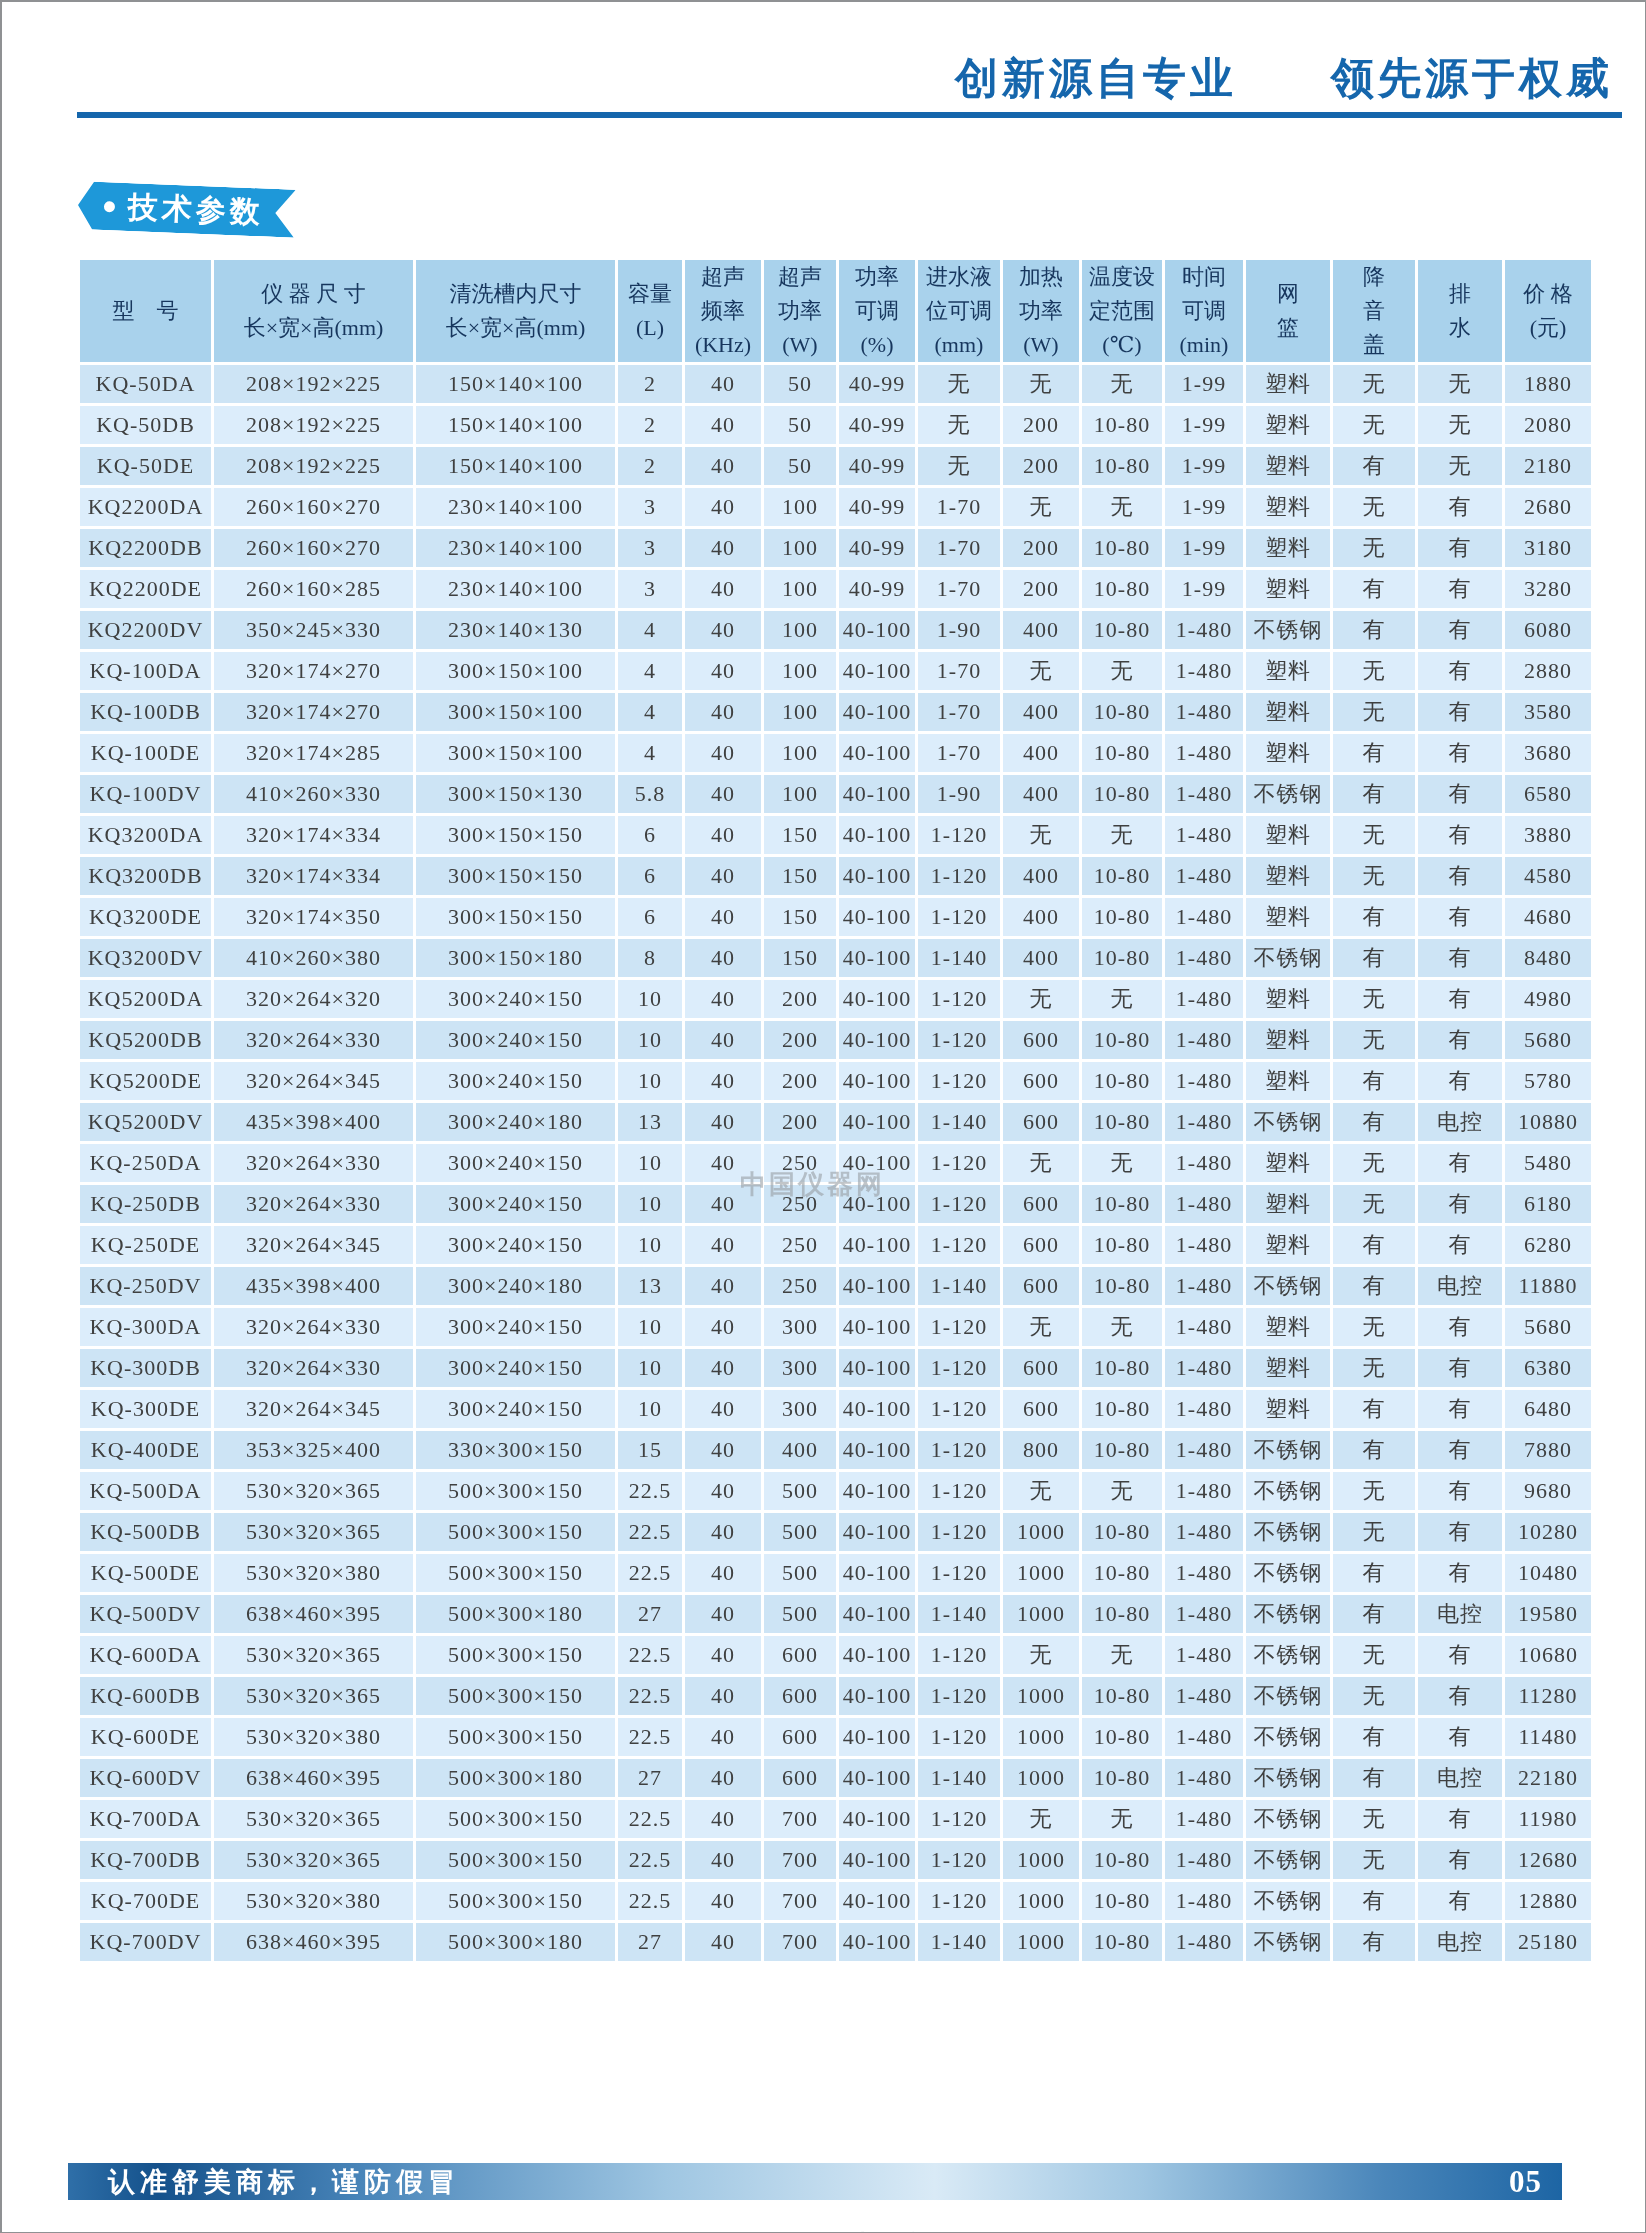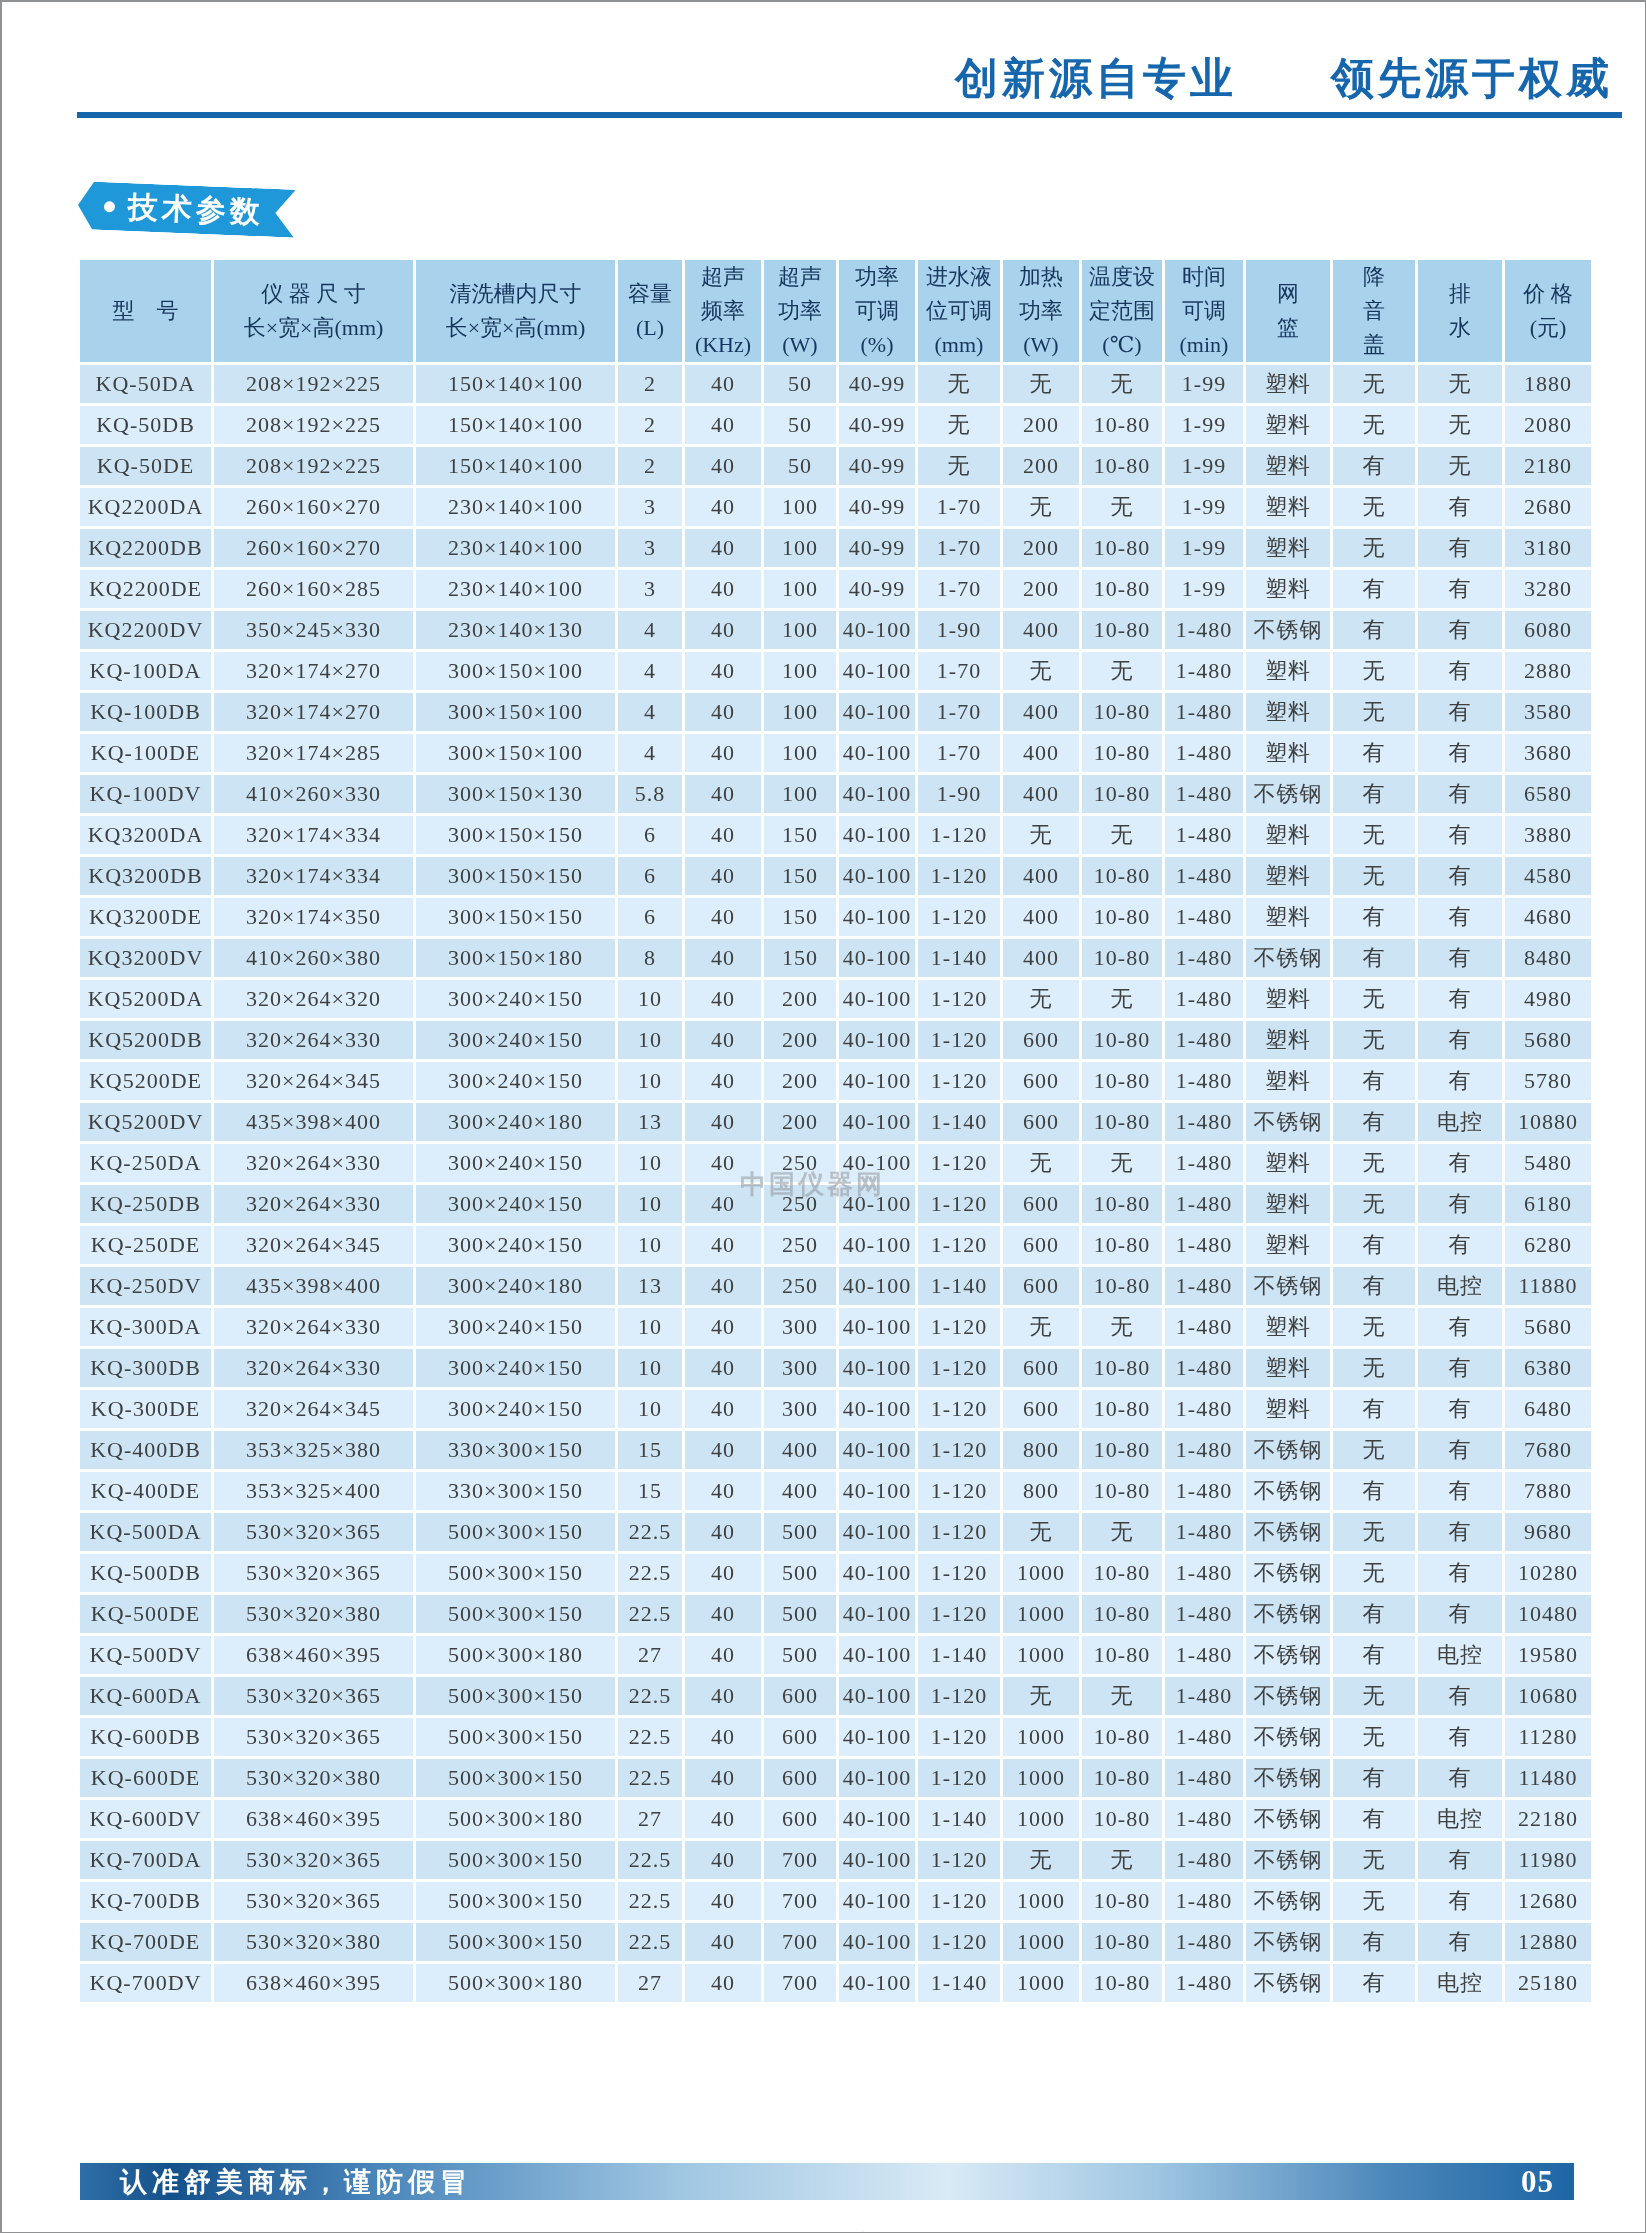--- a/index.html
+++ b/index.html
@@ -81,21 +81,21 @@
     position:absolute;left:738px;top:1140px;
     font-family:"Liberation Sans","DejaVu Sans",sans-serif;
     font-weight:bold;font-size:26px;letter-spacing:3px;
     color:var(--watermark-gray);opacity:0.6;
     pointer-events:none;z-index:5;margin-top:25px;
   }
   .watermark.ghost{
     left:851px;top:2201px;font-size:21px;opacity:0.15;
   }
   .footer{
-    position:absolute;left:78px;top:2161px;width:1494px;height:37px;
+    position:absolute;left:66px;top:2161px;width:1494px;height:37px;
     background:linear-gradient(90deg,
       var(--footer-dark) 0%, #2f6fa8 0%,
       var(--footer-dark) 6%, #4a86ba 20%,
       #9fc6e2 40%, var(--footer-mid) 58%,
       #9fc6e2 72%, #4a86ba 88%, var(--footer-right) 100%);
     display:flex;align-items:center;justify-content:space-between;
     box-sizing:border-box;padding:0 20px 0 40px;
   }
   .footer-slogan{
     font-family:"Liberation Sans","DejaVu Sans",sans-serif;
@@ -617,37 +617,20 @@
           <td>1-120</td>
           <td>600</td>
           <td>10-80</td>
           <td>1-480</td>
           <td>塑料</td>
           <td>有</td>
           <td>有</td>
           <td>6480</td>
         </tr>
         <tr>
-          <td>KQ-400DB</td>
-          <td>353×325×380</td>
-          <td>330×300×150</td>
-          <td>15</td>
-          <td>40</td>
-          <td>400</td>
-          <td>40-100</td>
-          <td>1-120</td>
-          <td>800</td>
-          <td>10-80</td>
-          <td>1-480</td>
-          <td>不锈钢</td>
-          <td>无</td>
-          <td>有</td>
-          <td>7680</td>
-        </tr>
-        <tr>
           <td>KQ-400DE</td>
           <td>353×325×400</td>
           <td>330×300×150</td>
           <td>15</td>
           <td>40</td>
           <td>400</td>
           <td>40-100</td>
           <td>1-120</td>
           <td>800</td>
           <td>10-80</td>

